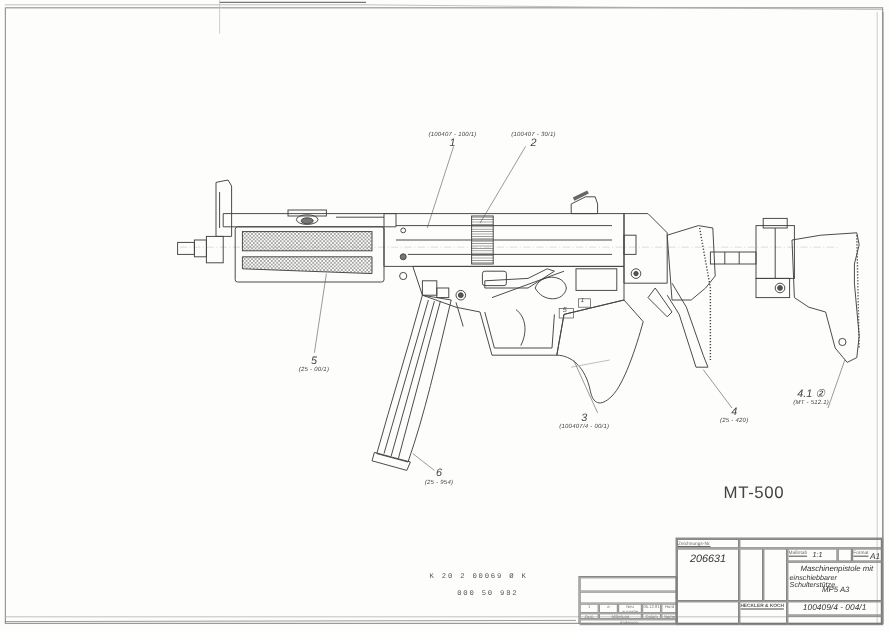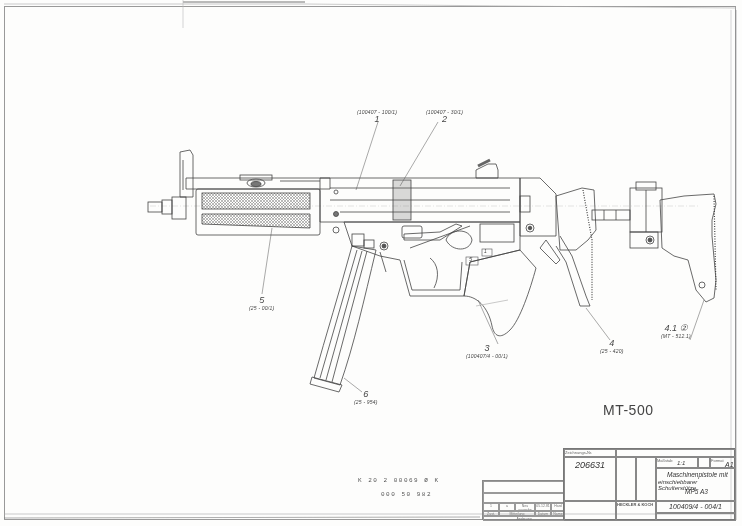--- a/index.html
+++ b/index.html
@@ -6,21 +6,21 @@
   body { width:742px; height:526px; position:relative; overflow:hidden; font-family:"Liberation Sans", sans-serif; color:#333; }
   .sheet { position:absolute; left:0; top:0; width:742px; height:526px; background:#fdfdfc; }
   .border-frame { position:absolute; left:4px; top:6px; width:732px; height:514px; border:1px solid #999; box-sizing:border-box; }
   .drawing { position:absolute; left:0; top:0; width:742px; height:526px; }
   .callout { position:absolute; font-style:italic; color:#444; white-space:nowrap; text-align:center; }
   .callout .num { font-size:9px; display:block; line-height:9px; }
   .callout .ref { font-size:5px; display:block; line-height:6px; letter-spacing:0.2px; }
   .model-label { position:absolute; left:603px; top:402px; font-size:14px; color:#444; letter-spacing:0.5px; }
   .stamp { position:absolute; font-size:6px; color:#555; letter-spacing:1.5px; font-family:"Liberation Mono", monospace; }
   .title-block { position:absolute; left:563px; top:448px; width:172px; height:72px; border:1px solid #777; box-sizing:border-box; background:transparent; }
-  .tb-cell { position:absolute; border:0.5px solid #888; box-sizing:border-box; font-size:4px; color:#666; overflow:hidden; }
+  .tb-cell { position:absolute; border:0.5px solid #888; box-sizing:border-box; font-size:4px; color:#666; overflow:hidden;text-decoration:underline; }
   .tb-big { font-style:italic; color:#333; position:absolute; }
   .rev-table { position:absolute; left:482px; top:480px; width:82px; height:40px; border:1px solid #888; box-sizing:border-box; }
   .rev-cell { position:absolute; border:0.5px solid #999; box-sizing:border-box; font-size:3.5px; color:#777; text-align:center; overflow:hidden; }
 </style>
 </head>
 <body>
 
 <div class="sheet">
   <div class="border-frame"></div>
 

